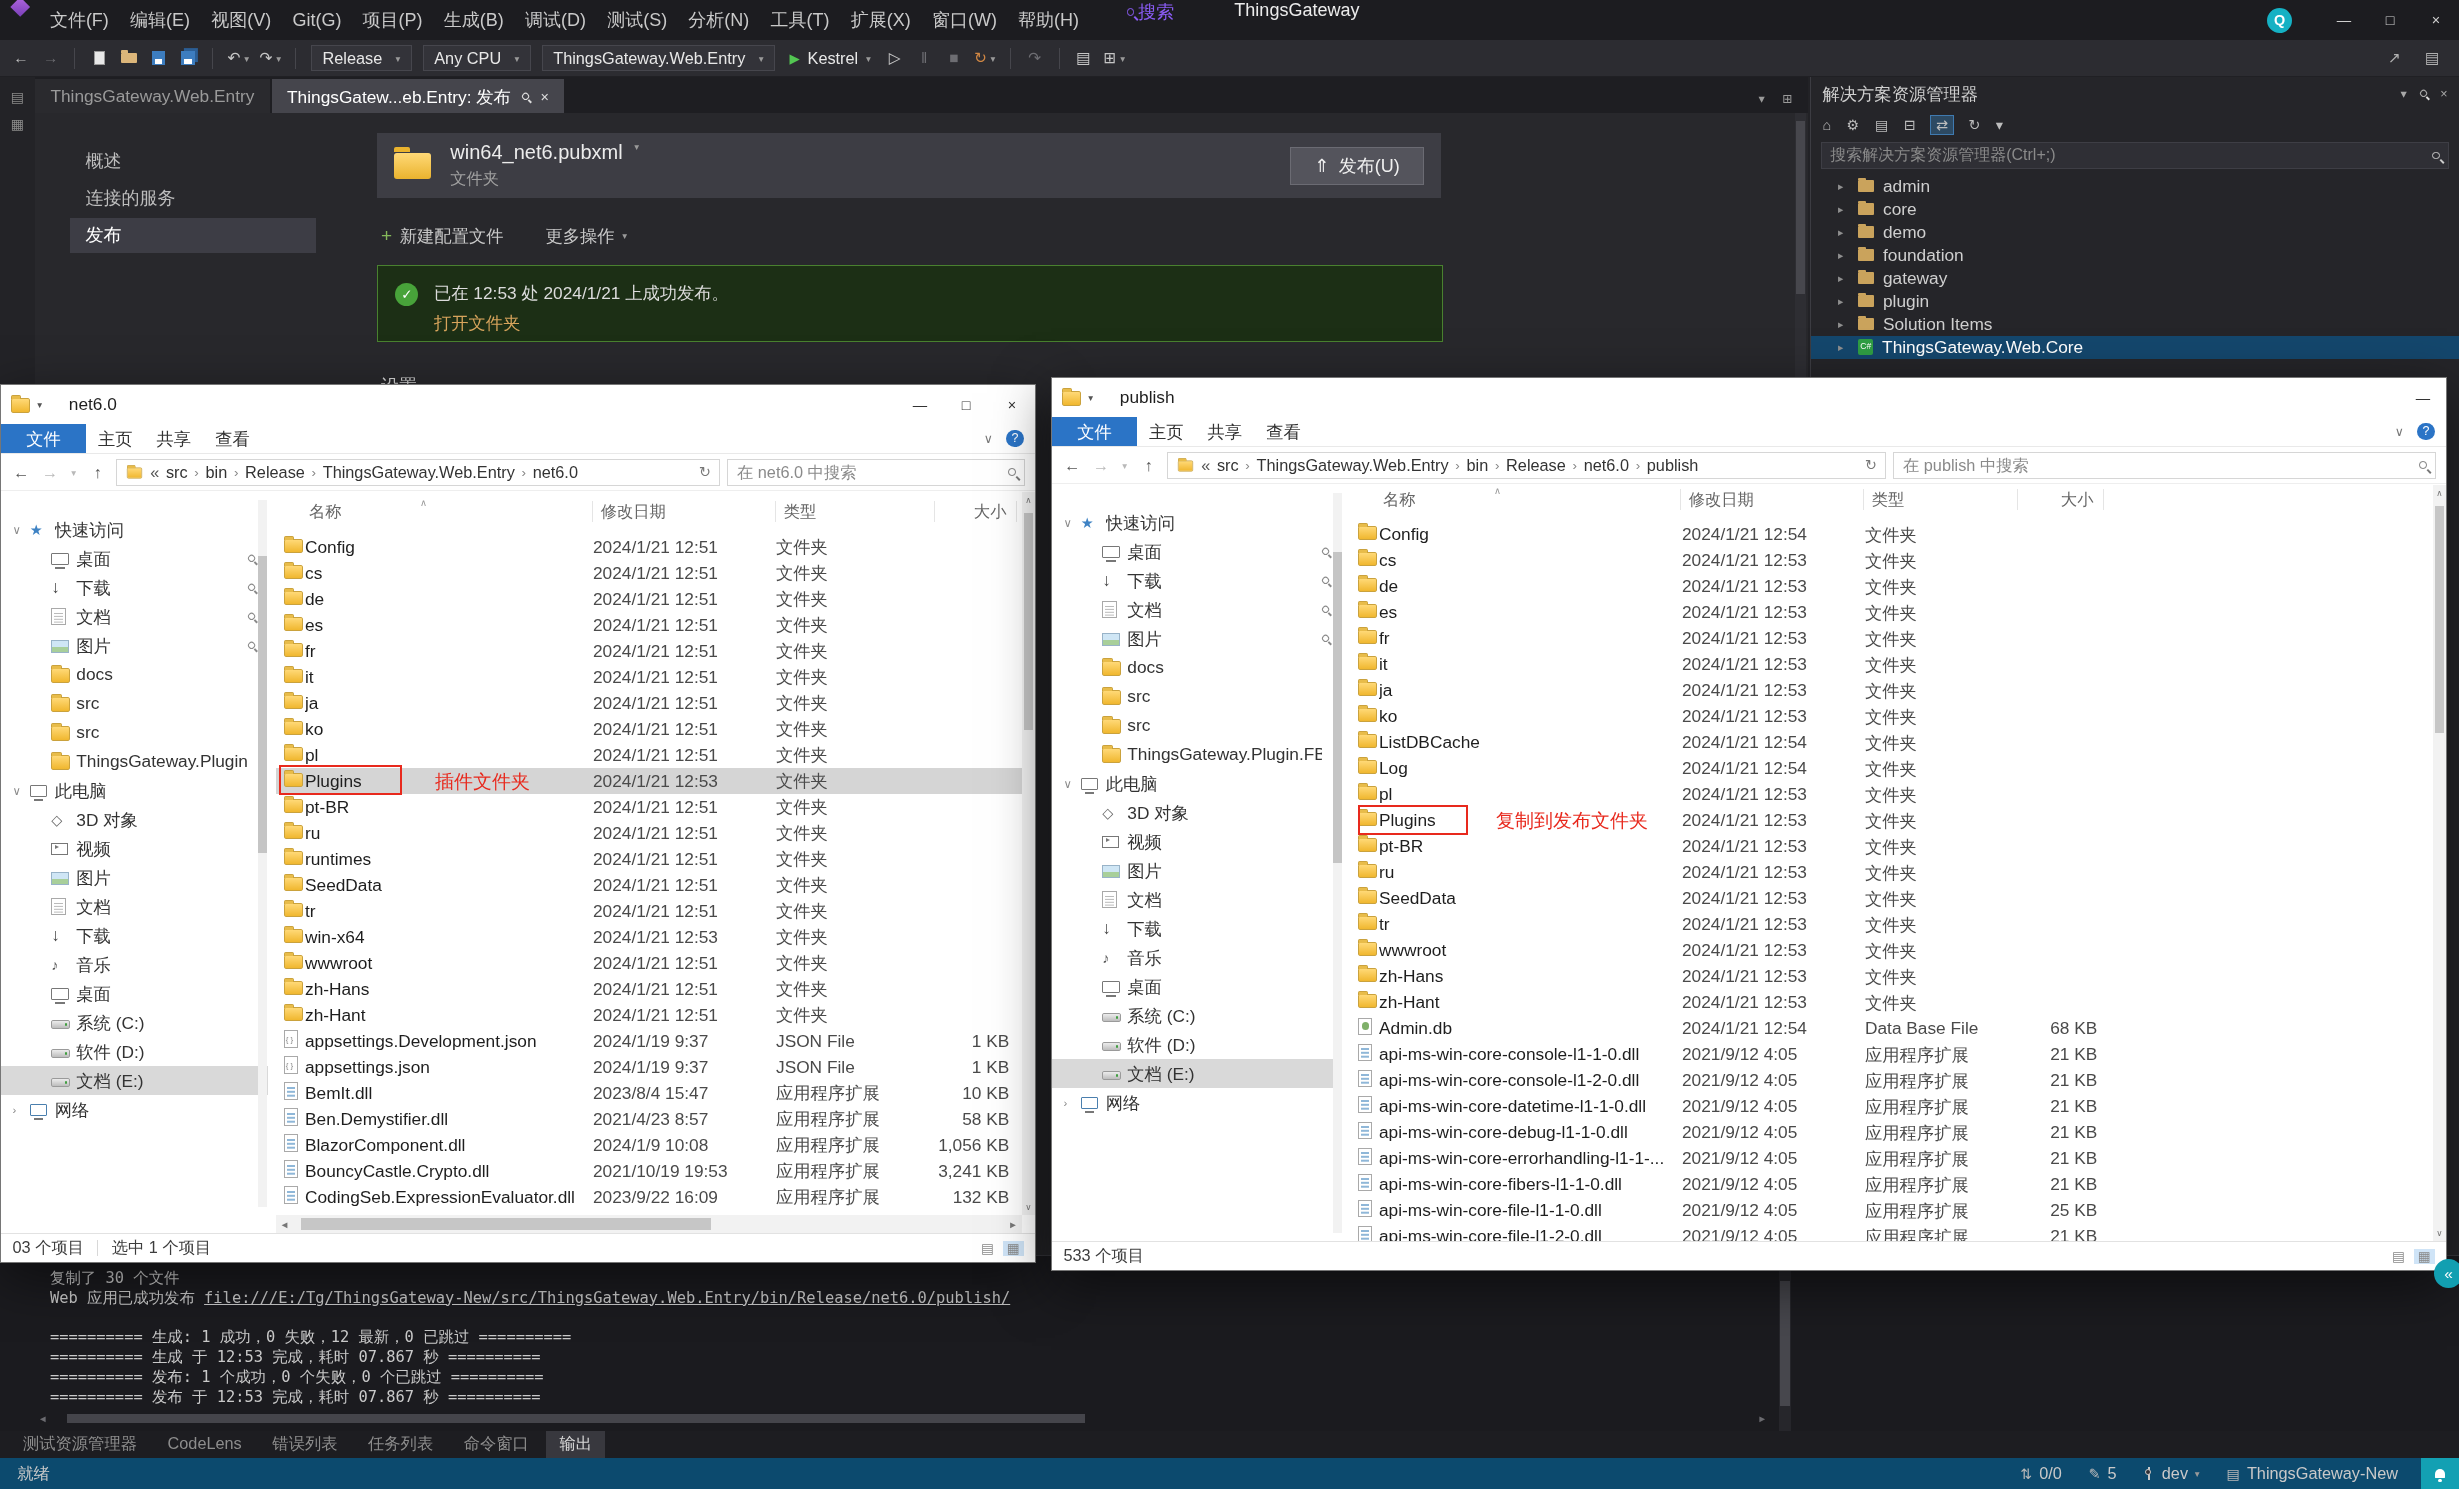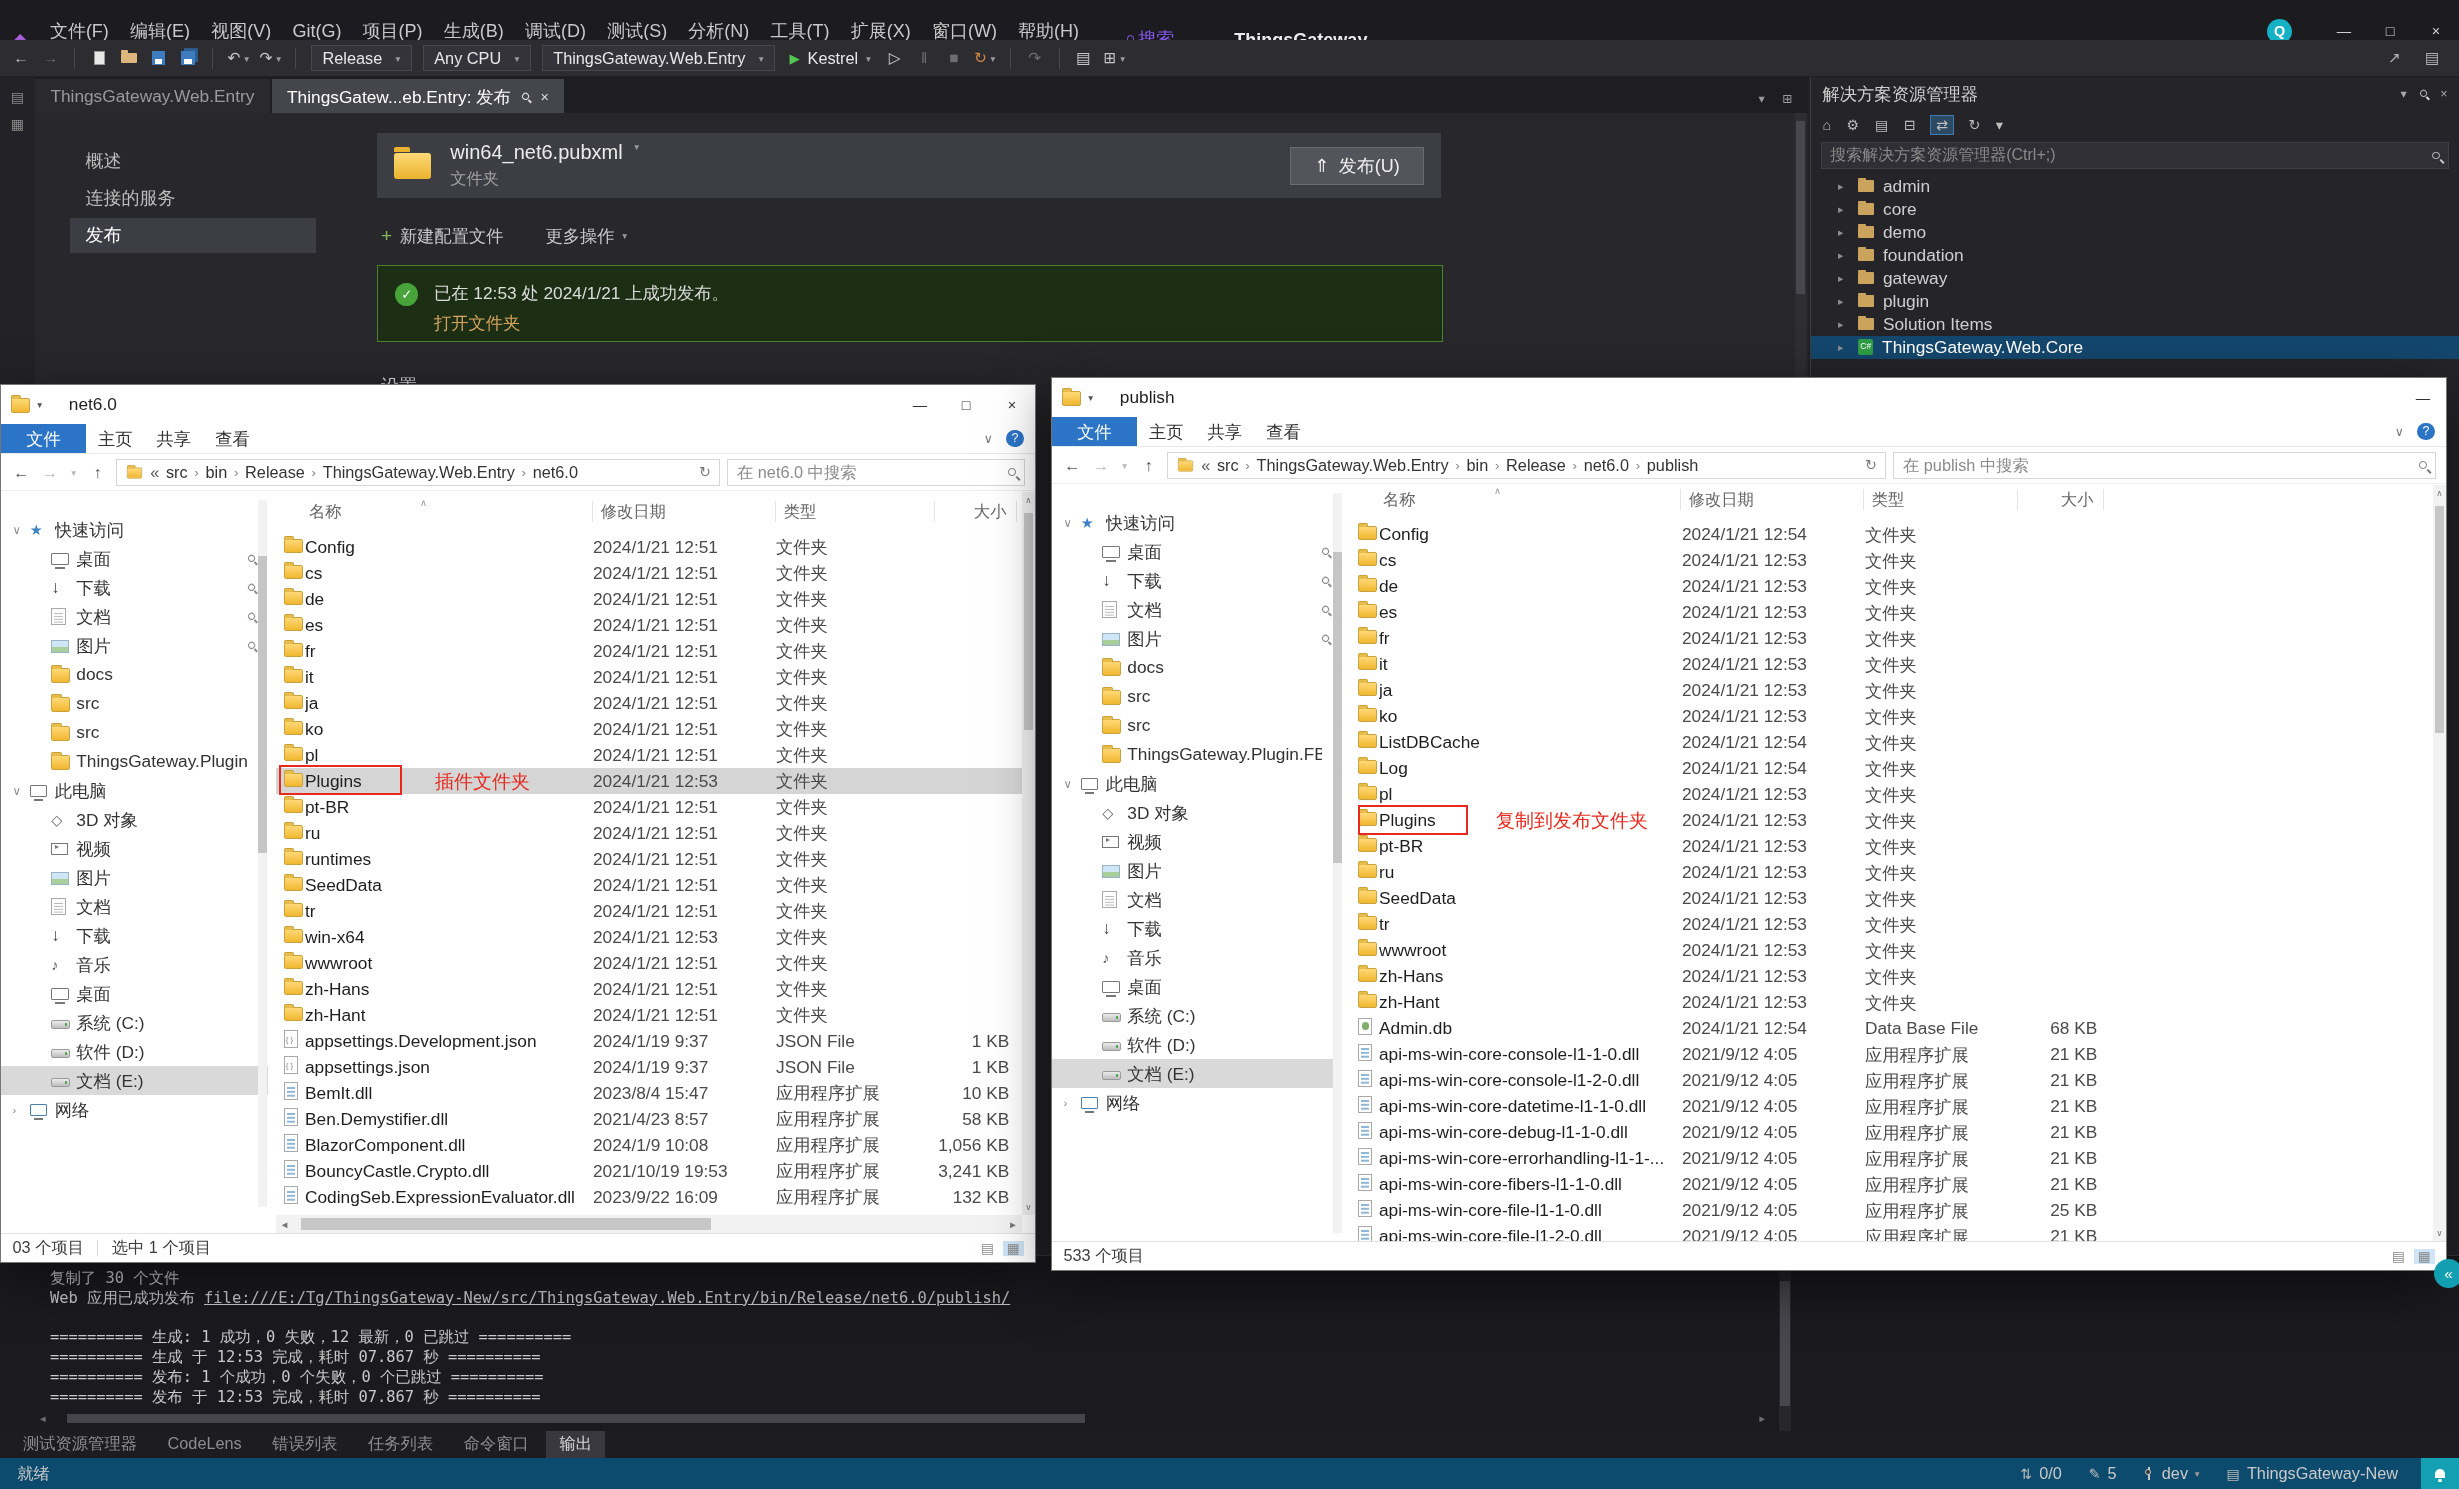--- a/index.html
+++ b/index.html
@@ -1,26 +1,26 @@
 <!DOCTYPE html>
 <html><head>
 <meta charset="utf-8">
 <style>
   *{box-sizing:border-box;margin:0;padding:0}
   html,body{background:#111;}
   .screen{position:relative;width:2459px;height:1489px;overflow:hidden;background:#222226;
     font-family:"Liberation Sans","DejaVu Sans",sans-serif;color:#ccc;}
 
   
-  .vts{position:absolute;left:0;top:0;right:0;height:51px;background:#1c1c20;display:flex;align-items:flex-end;font-size:18px;color:#c9c9c9;z-index:2}
+  .vts{position:absolute;left:0;top:0;right:0;height:51px;background:#1c1c20;display:flex;align-items:flex-start;font-size:18px;color:#c9c9c9;z-index:2}
   .vslogo{width:14.4px;height:14.4px;margin:0 11.5px 0 13.4px;background:linear-gradient(135deg,#b066e0,#7a3fb8);transform:rotate(45deg);flex:none}
   .menus{display:flex;height:40px}
   .menu{padding:0 10.6px;line-height:40px;white-space:nowrap}
   .vsearch{display:flex;align-items:center;gap:4px;margin-left:37px;color:#8b5cf6}
-  .vtitle{margin-left:60px;font-weight:bold;color:#ececec}
+  .vtitle{margin-left:60px;font-weight:normal;color:#ececec}
   .tb-right{margin-left:auto;display:flex;align-items:center;height:40px}
   .qbadge{width:25px;height:25px;border-radius:50%;background:#15b1c4;color:#fff;font-size:14.4px;font-weight:bold;display:flex;align-items:center;justify-content:center;margin-right:29px}
   .wbtn{width:46px;height:40px;display:flex;align-items:center;justify-content:center;font-size:14.4px;color:#cfcfcf}
 
   
   .vtb{position:absolute;left:0;top:40px;right:0;height:37px;background:#2c2c31;display:flex;align-items:center;padding-left:11.5px;gap:10.6px;color:#c6c6c6;z-index:2;border-bottom:1px solid #202024}
   .ti{font-size:15.4px;min-width:19px;display:inline-flex;align-items:center;justify-content:center;gap:3.8px}
   .ti.dim{color:#6d6d72}
   .ti.hot{color:#d08744}
   .tsep{width:1px;height:21px;background:#46464c;margin:0 3.8px}

